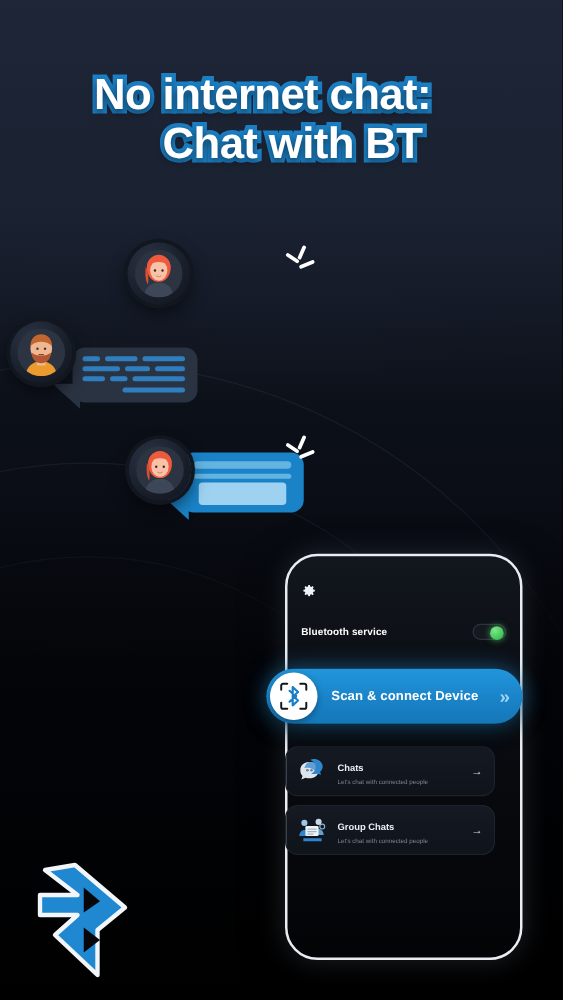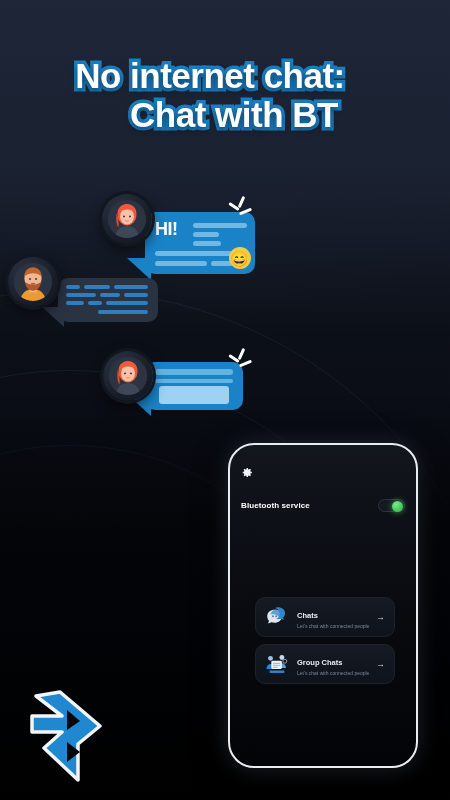--- a/index.html
+++ b/index.html
@@ -128,22 +128,22 @@
     flex:0 0 auto;
   }
   #scan-label {
     color:#fff; font-size:10.5px; font-weight:bold;
     margin-left:11px; white-space:nowrap; letter-spacing:.1px;
   }
   #scan-chev { margin-left:auto; margin-right:13px; color:#9fd4f4; font-size:15px; font-weight:bold; letter-spacing:-3px; }
 
   
   .card {
-    position:absolute; left:255px;
-    width:140px; height:40px;
+    position:absolute; left:228px;
+    width:168px; height:40px;
     border-radius:10px;
     background:linear-gradient(180deg,#151a23 0%,#0f131a 100%);
     border:1px solid #1d232d;
     display:flex; align-items:center;
     padding:0 8px;
     z-index:15;
   }
   #card-chats { top:597px; }
   #card-group { top:644px; }
   .card-ico { width:26px; height:26px; flex:0 0 auto; }
@@ -169,31 +169,20 @@
   <div class="ring" style="width:720px;height:720px;"></div>
   <div class="ring" style="width:880px;height:880px;"></div>
 
   <div id="botwash"></div>
 
   <div id="headline">
     <span>No internet chat:</span>
     <span class="l2">Chat with BT</span>
   </div>
 
-  <div class="bubble" style="left:145px; top:212px; width:110px; height:62px; background:#1a83c8;">
-    <div class="tail" style="left:-18px; bottom:-6px; border-width:0 24px 22px 0; border-color:transparent #1a83c8 transparent transparent;"></div>
-    <div style="position:absolute; left:10px; top:7px; color:#fff; font-size:18px; font-weight:bold; letter-spacing:-0.5px;">HI!</div>
-    <div class="line" style="left:48px; top:11px; width:54px; height:5px; background:#6fb9e4;"></div>
-    <div class="line" style="left:48px; top:20px; width:26px; height:5px; background:#6fb9e4;"></div>
-    <div class="line" style="left:48px; top:29px; width:28px; height:5px; background:#6fb9e4;"></div>
-    <div class="line" style="left:10px; top:39px; width:78px; height:5px; background:#6fb9e4;"></div>
-    <div class="line" style="left:10px; top:49px; width:52px; height:5px; background:#6fb9e4;"></div>
-    <div class="line" style="left:66px; top:49px; width:22px; height:5px; background:#6fb9e4; border-radius:3px;"></div>
-    <div style="position:absolute; right:4px; bottom:5px; width:22px; height:22px; border-radius:50%; background:#f7c948; display:flex; align-items:center; justify-content:center; font-size:15px; line-height:1;">😄</div>
-  </div>
   <div class="spark" style="left:228px; top:196px; width:24px; height:22px;">
     <i style="left:12px; top:0; width:3px; height:12px; transform:rotate(24deg);"></i>
     <i style="left:0px; top:9px; width:12px; height:3px; transform:rotate(34deg);"></i>
     <i style="left:11px; top:14px; width:13px; height:3px; transform:rotate(-22deg);"></i>
   </div>
   <div class="avatar" style="left:102px; top:194px; width:50px; height:50px;">
     <div class="av-inner">
       <svg viewBox="0 0 44 44" width="100%" height="100%" aria-hidden="true">
         <rect width="44" height="44" fill="#2c3442"></rect>
         <path d="M8 44c1-10 7-14 14-14s13 4 14 14z" fill="#3d4757"></path>
@@ -279,20 +268,35 @@
       <div id="bt-row">
         <span id="bt-label">Bluetooth service</span>
         <span class="switch">
           <span class="knob"></span>
         </span>
       </div>
 
     </div>
   </div>
 
+  <div id="scan-btn">
+    <span id="scan-circle">
+      <svg width="26" height="26" viewBox="0 0 28 28" aria-hidden="true">
+        <g stroke="#12161d" stroke-width="1.7" fill="none" stroke-linecap="round">
+          <path d="M3.2 8.4V4.8c0-.9.7-1.6 1.6-1.6h3.6"></path>
+          <path d="M24.8 8.4V4.8c0-.9-.7-1.6-1.6-1.6h-3.6"></path>
+          <path d="M3.2 19.6v3.6c0 .9.7 1.6 1.6 1.6h3.6"></path>
+          <path d="M24.8 19.6v3.6c0 .9-.7 1.6-1.6 1.6h-3.6"></path>
+        </g>
+        <path d="M13.1 6.2l4.6 4.1-4.6 4.1V6.2zM13.1 13.6l4.6 4.1-4.6 4.1v-8.2zM10.4 9.3l5.6 5.1M10.4 18.7l5.6-5.1" stroke="#1a7fc4" stroke-width="1.9" fill="none" stroke-linejoin="round" stroke-linecap="round"></path>
+      </svg>
+    </span>
+    <span id="scan-label">Scan &amp; connect Device</span>
+    <span id="scan-chev">»</span>
+  </div>
 
   <div class="card" id="card-chats">
     <span class="card-ico">
       <svg viewBox="0 0 32 32" width="26" height="26" aria-hidden="true">
         <path d="M4 15c0-5 4-8 9-8s9 3 9 8-4 8-9 8c-1.4 0-2.7-.2-3.8-.6L5 24l1.2-3.3C4.8 19.2 4 17.2 4 15z" fill="#dde6ef"></path>
         <path d="M13 7c5 0 9 3 9 8 0 1.6-.5 3-1.3 4.2-1.5-4-5.4-6.6-10-6.6-1 0-2 .1-2.9.4C9.1 9.8 10.9 7 13 7z" fill="#5f9fd6"></path>
         <path d="M17 4c5 0 9 3.2 9 7.4 0 2-1 3.9-2.5 5.2l.9 3.2-3.6-1.6c-1.2.4-2.5.6-3.8.6-.8 0-1.6-.1-2.3-.2 2.7-1.3 4.5-3.8 4.5-6.7 0-3.2-2.2-5.9-5.3-7.1.9-.5 2-.8 3.1-.8z" fill="#2f86cd"></path>
         <circle cx="11" cy="15" r="1.3" fill="#6b7f95"></circle>
         <circle cx="15" cy="15" r="1.3" fill="#6b7f95"></circle>
       </svg>

